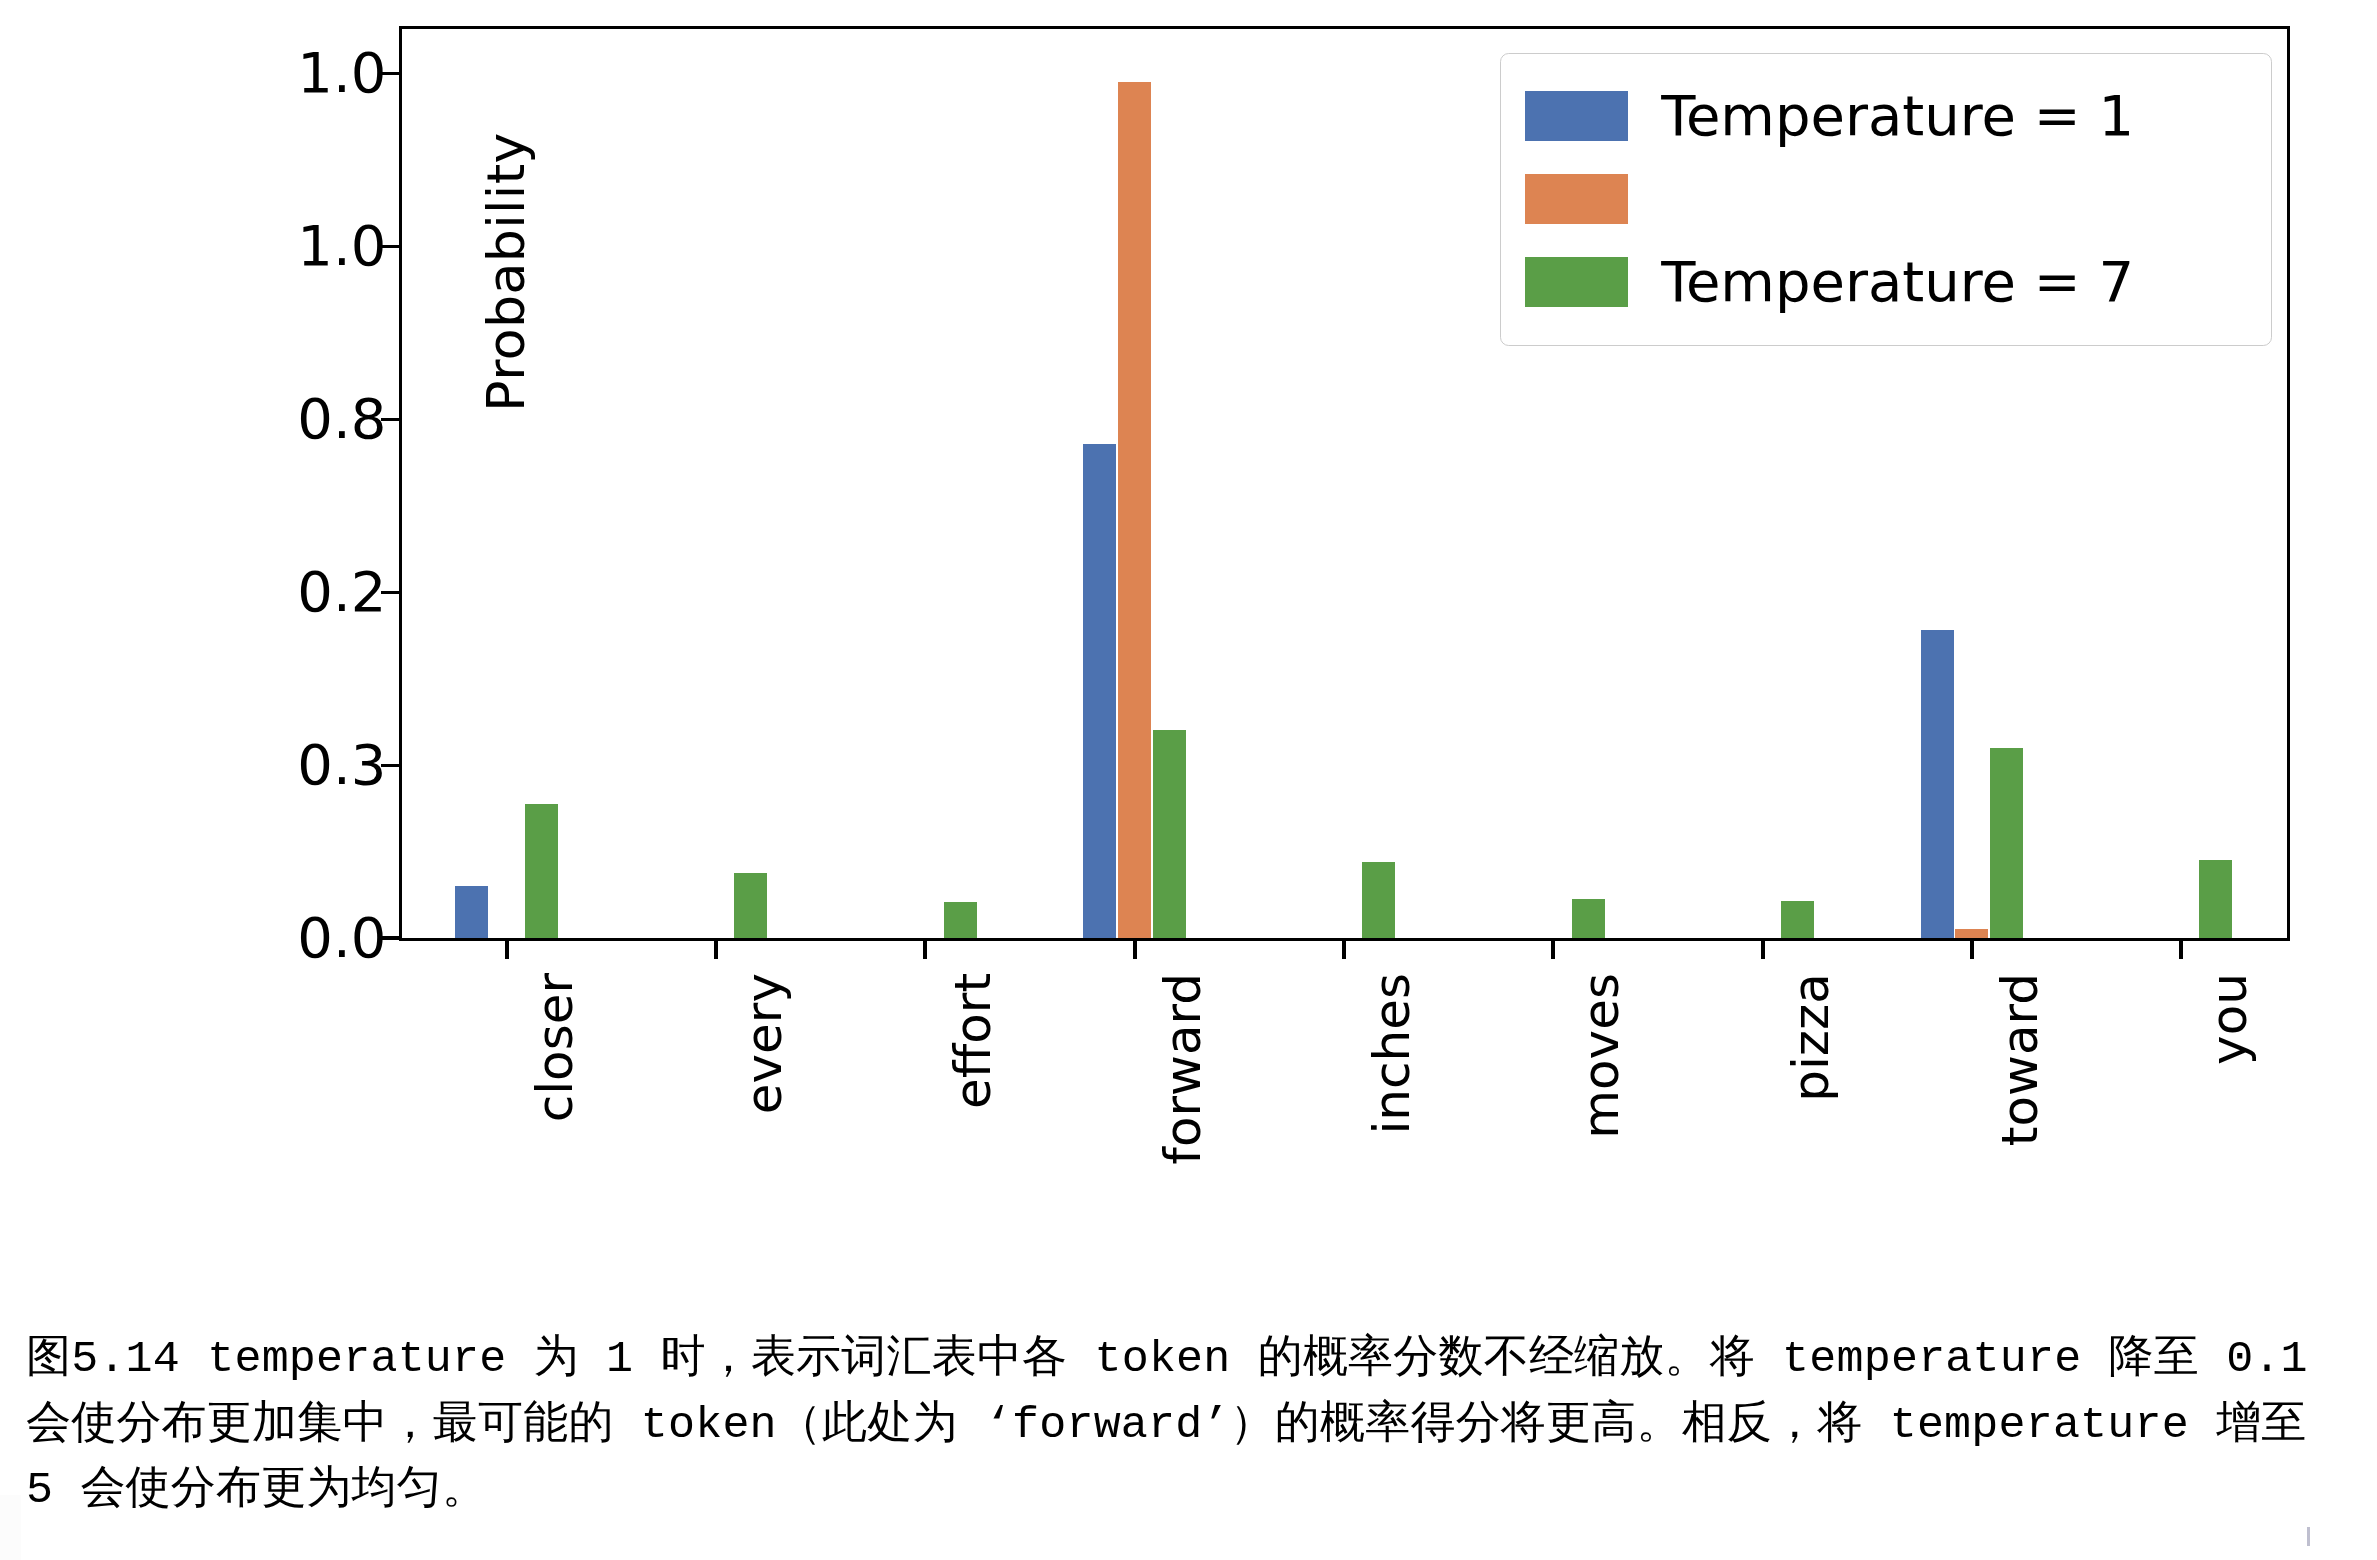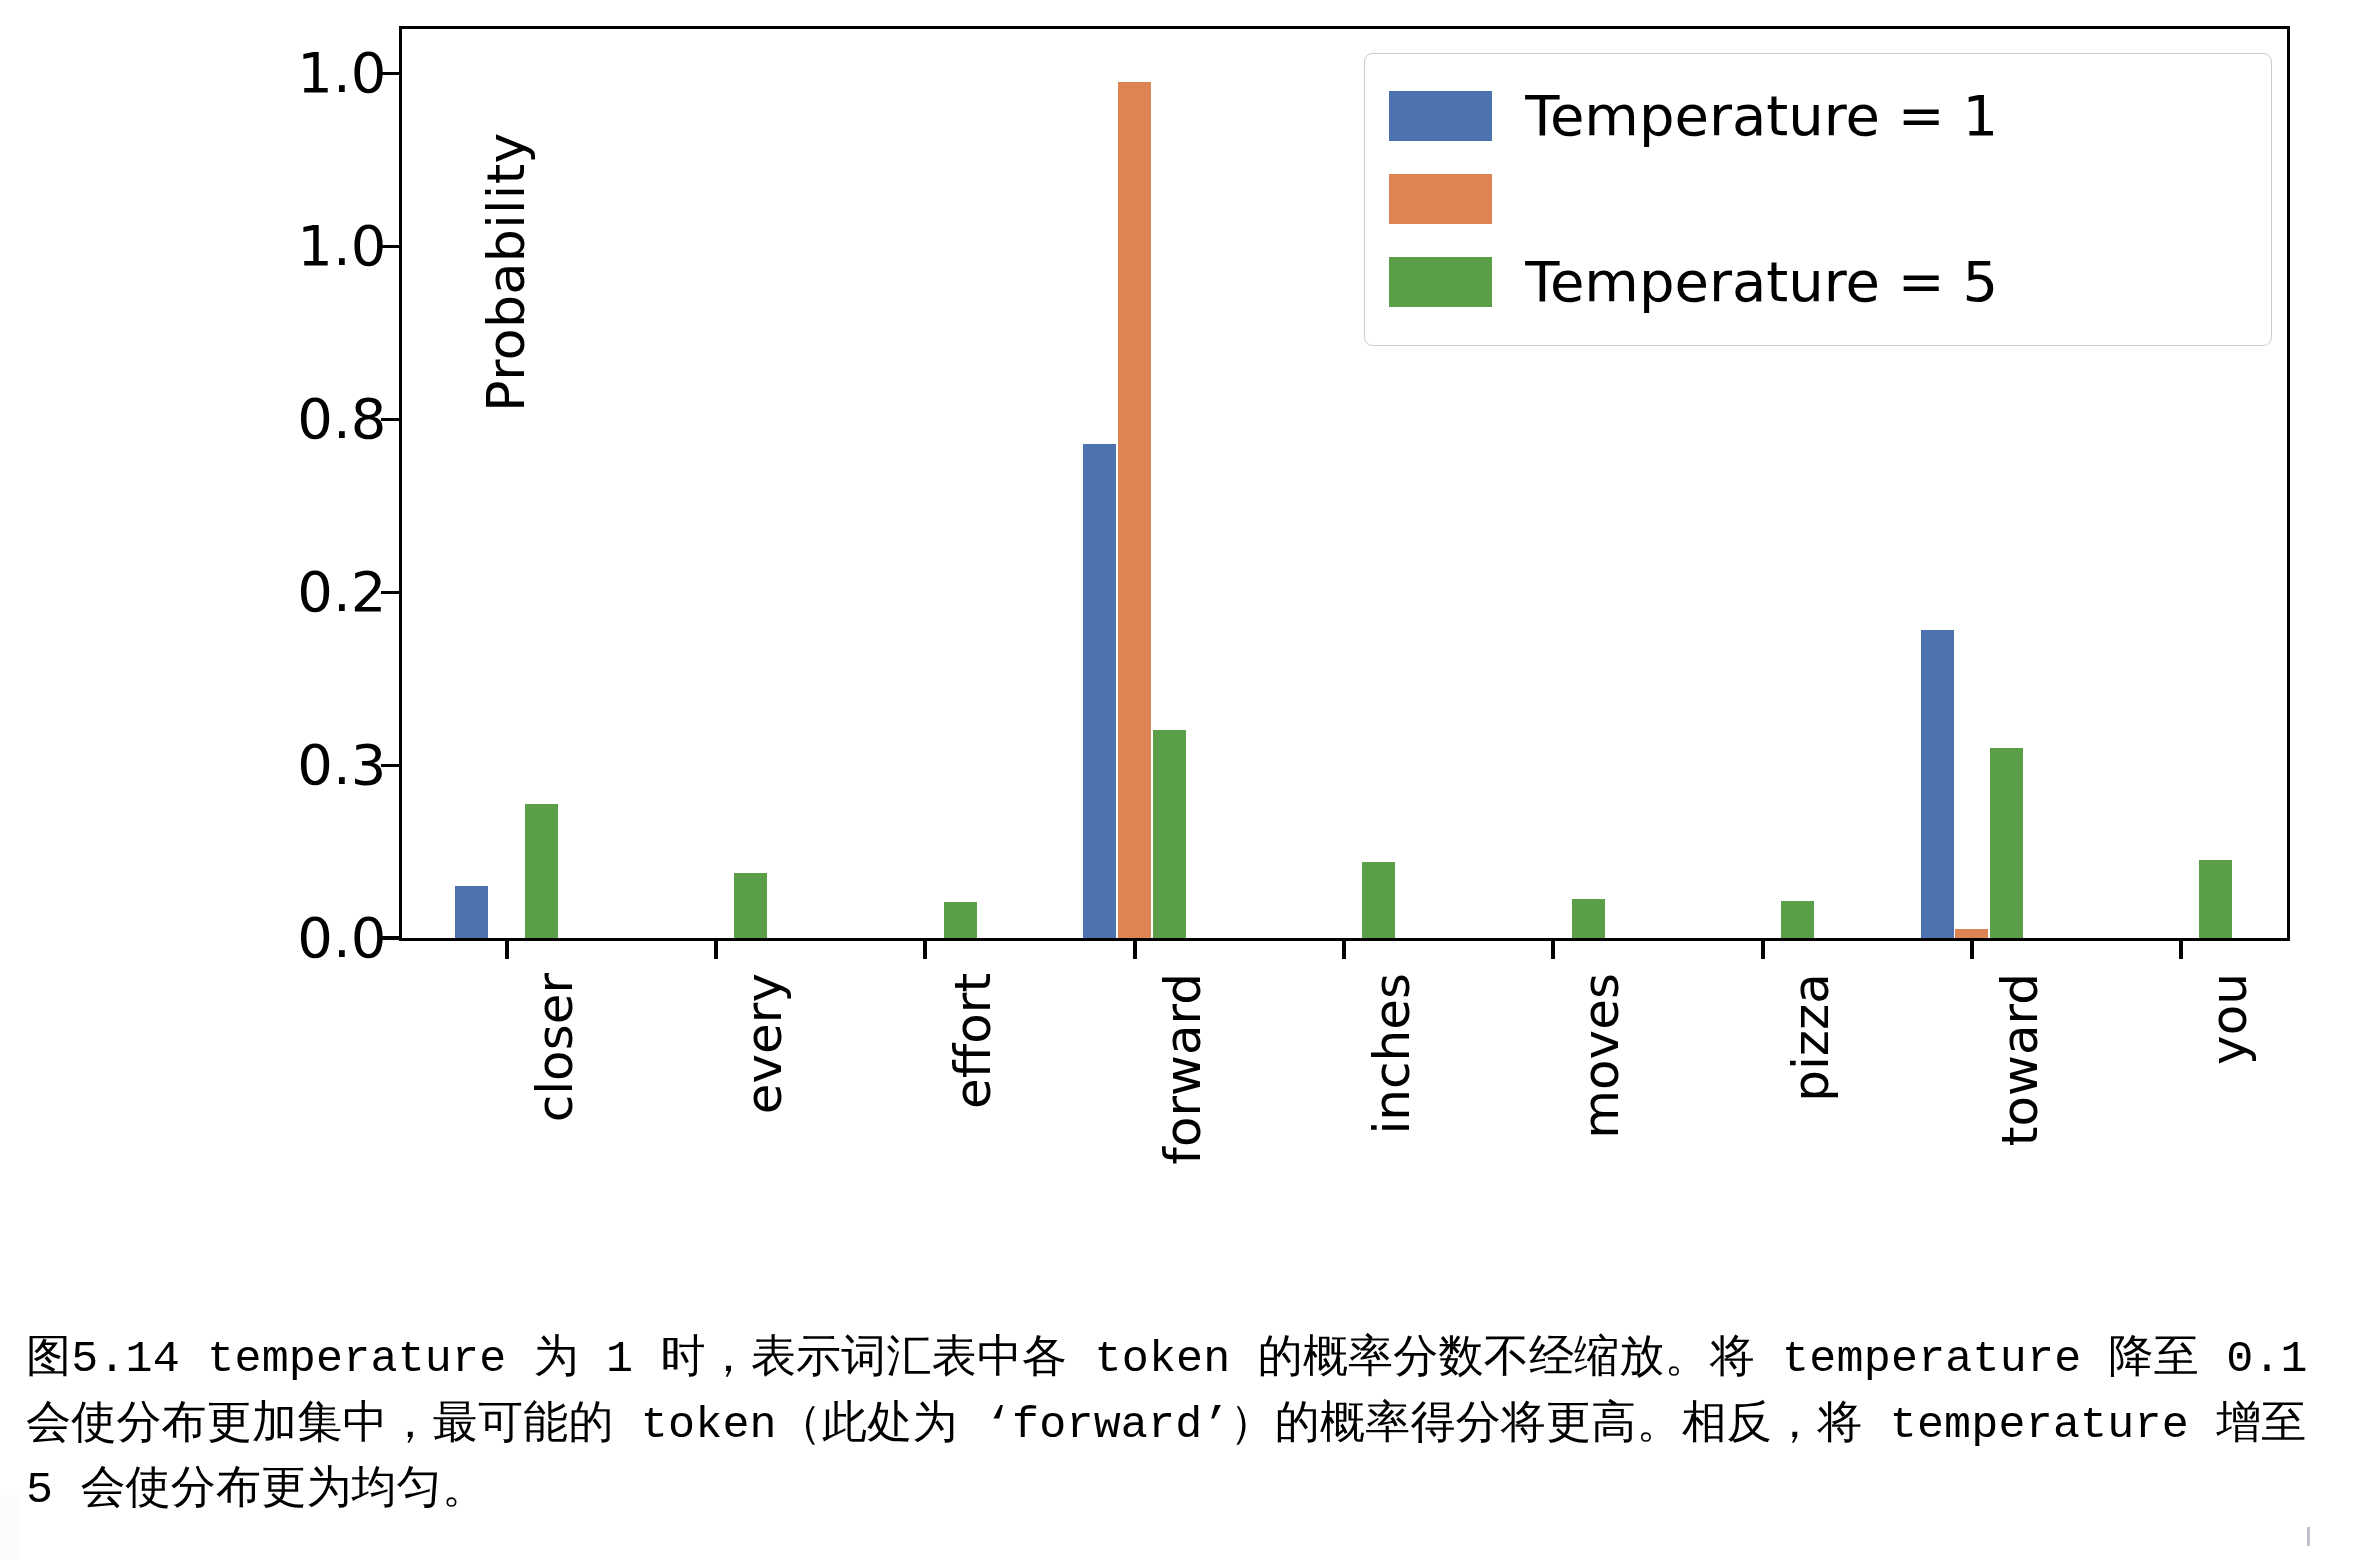--- a/index.html
+++ b/index.html
@@ -112,21 +112,21 @@
   
   #legend {
     position: absolute;
     right: 14.8px;
     top: 23.5px;
     background: #ffffff;
     border: 1.7px solid #cccccc;
     border-radius: 8.7px;
     padding: 21px 26px 21px 24px;
     box-sizing: border-box;
-    width: 908px;
+    width: 772px;
   }
   .legend-row {
     display: flex;
     align-items: center;
     height: 83px;
   }
   .legend-swatch {
     width: 103px;
     height: 50px;
     flex: 0 0 auto;
@@ -240,21 +240,21 @@
     <div id="legend">
         <div class="legend-row">
           <div class="legend-swatch" style="background: rgb(76, 114, 176);"></div>
           <div class="legend-text">Temperature = 1</div>
         </div>
         <div class="legend-row">
           <div class="legend-swatch" style="background: rgb(221, 132, 82);"></div>
         </div>
         <div class="legend-row">
           <div class="legend-swatch" style="background: rgb(90, 158, 71);"></div>
-          <div class="legend-text">Temperature = 5</div>
+          <div class="legend-text">Temperature = 7</div>
         </div>
       </div>
 
   </div>
 
 </div>
 
 <div id="caption">图5.14 temperature 为 1 时，表示词汇表中各 token 的概率分数不经缩放。将 temperature 降至 0.1 会使分布更加集中，最可能的 token（此处为 ‘forward’）的概率得分将更高。相反，将 temperature 增至 5 会使分布更为均匀。</div>
 <div class="edge-strip"></div>
 <div id="page-marker"></div>

